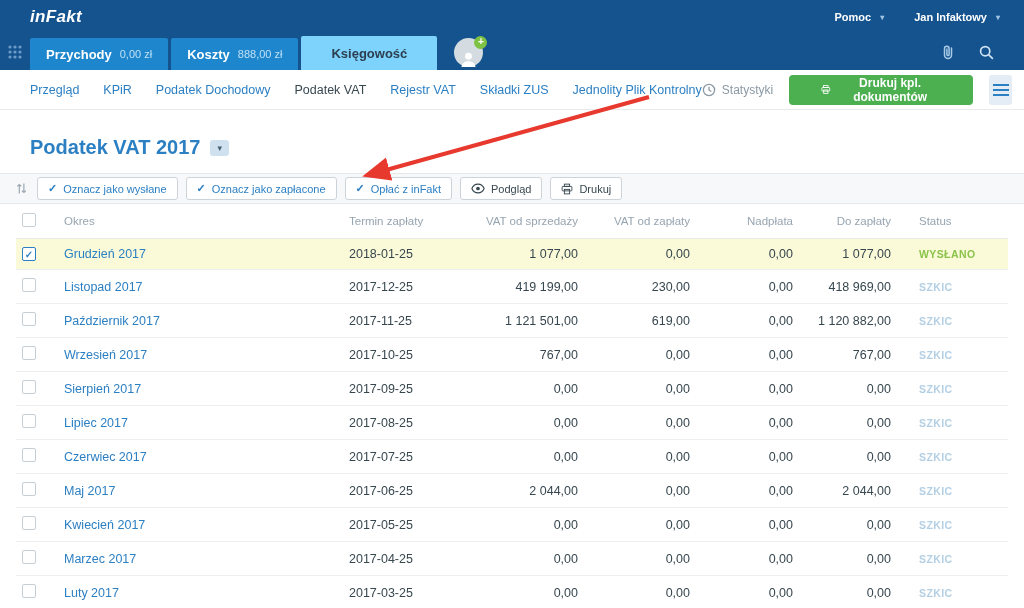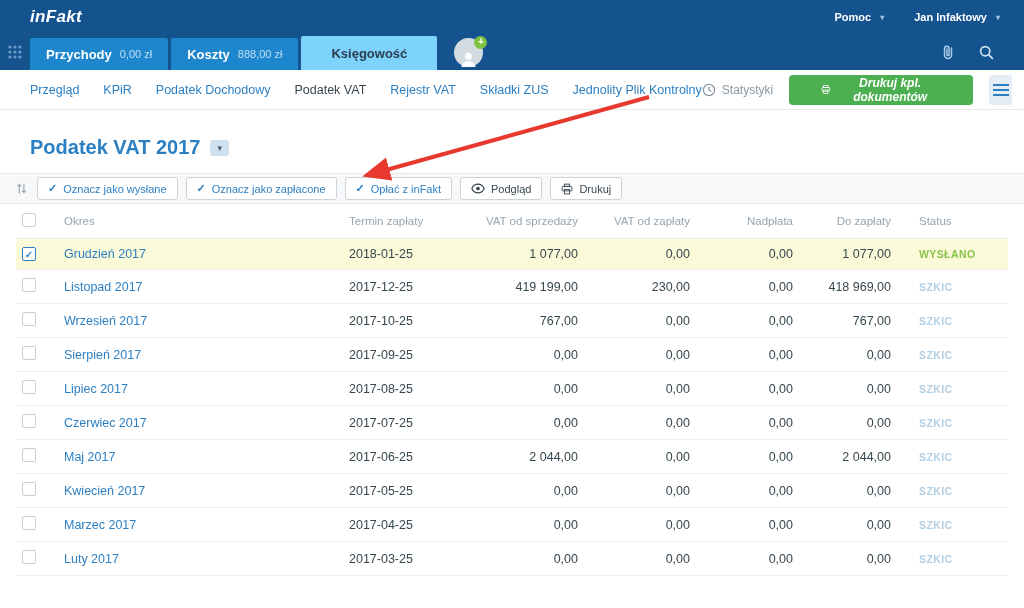--- a/index.html
+++ b/index.html
@@ -43,21 +43,21 @@
   
   .subnav { height:40px; background:#fff; border-bottom:1px solid #e8eaec; display:flex;
             align-items:center; padding:0 12px 0 30px; }
   .subnav-items { display:flex; gap:24px; align-items:center; }
   .subnav-item { font-size:12.5px; color:var(--accent); cursor:pointer; white-space:nowrap; }
   .subnav-item.active { color:var(--text-dark); }
   .subnav-right { margin-left:auto; display:flex; align-items:center; gap:16px; }
   .stats { color:#8a98a5; font-size:12px; display:flex; gap:6px; align-items:center; cursor:pointer; }
   .print-btn { background:var(--green); color:#fff; border:none; border-radius:4px; height:30px;
                padding:0 32px; font-size:12px; font-weight:700; display:flex; align-items:center;
-               gap:8px; cursor:pointer; font-family:inherit;font-style:italic; }
+               gap:8px; cursor:pointer; font-family:inherit; }
   .burger { width:30px; height:30px; background:#e4edf5; border-radius:3px; display:flex;
             flex-direction:column; justify-content:center; gap:3px; align-items:center; cursor:pointer; }
   .burger i { width:16px; height:2px; background:var(--accent); }
 
   
   .title-row { display:flex; align-items:center; gap:10px; padding:26px 30px 14px; }
   h1 { margin:0; font-size:20px; color:var(--accent); font-weight:600; }
   .title-dd { background:#cfe0ee; color:#44606f; font-size:9px; padding:3px 7px; border-radius:3px; cursor:pointer; }
 
   
@@ -281,20 +281,30 @@
             <td class="al"><a class="period">Listopad 2017</a></td>
             <td class="al">2017-12-25</td>
             <td class="ar">419 199,00</td>
             <td class="ar">230,00</td>
             <td class="ar">0,00</td>
             <td class="ar">418 969,00</td>
             <td class="as"><span class="st draft">SZKIC</span></td>
           </tr>
           <tr>
             <td class="col-check"><span class="cb"></span></td>
+            <td class="al"><a class="period">Październik 2017</a></td>
+            <td class="al">2017-11-25</td>
+            <td class="ar">1 121 501,00</td>
+            <td class="ar">619,00</td>
+            <td class="ar">0,00</td>
+            <td class="ar">1 120 882,00</td>
+            <td class="as"><span class="st draft">SZKIC</span></td>
+          </tr>
+          <tr>
+            <td class="col-check"><span class="cb"></span></td>
             <td class="al"><a class="period">Wrzesień 2017</a></td>
             <td class="al">2017-10-25</td>
             <td class="ar">767,00</td>
             <td class="ar">0,00</td>
             <td class="ar">0,00</td>
             <td class="ar">767,00</td>
             <td class="as"><span class="st draft">SZKIC</span></td>
           </tr>
           <tr>
             <td class="col-check"><span class="cb"></span></td>

